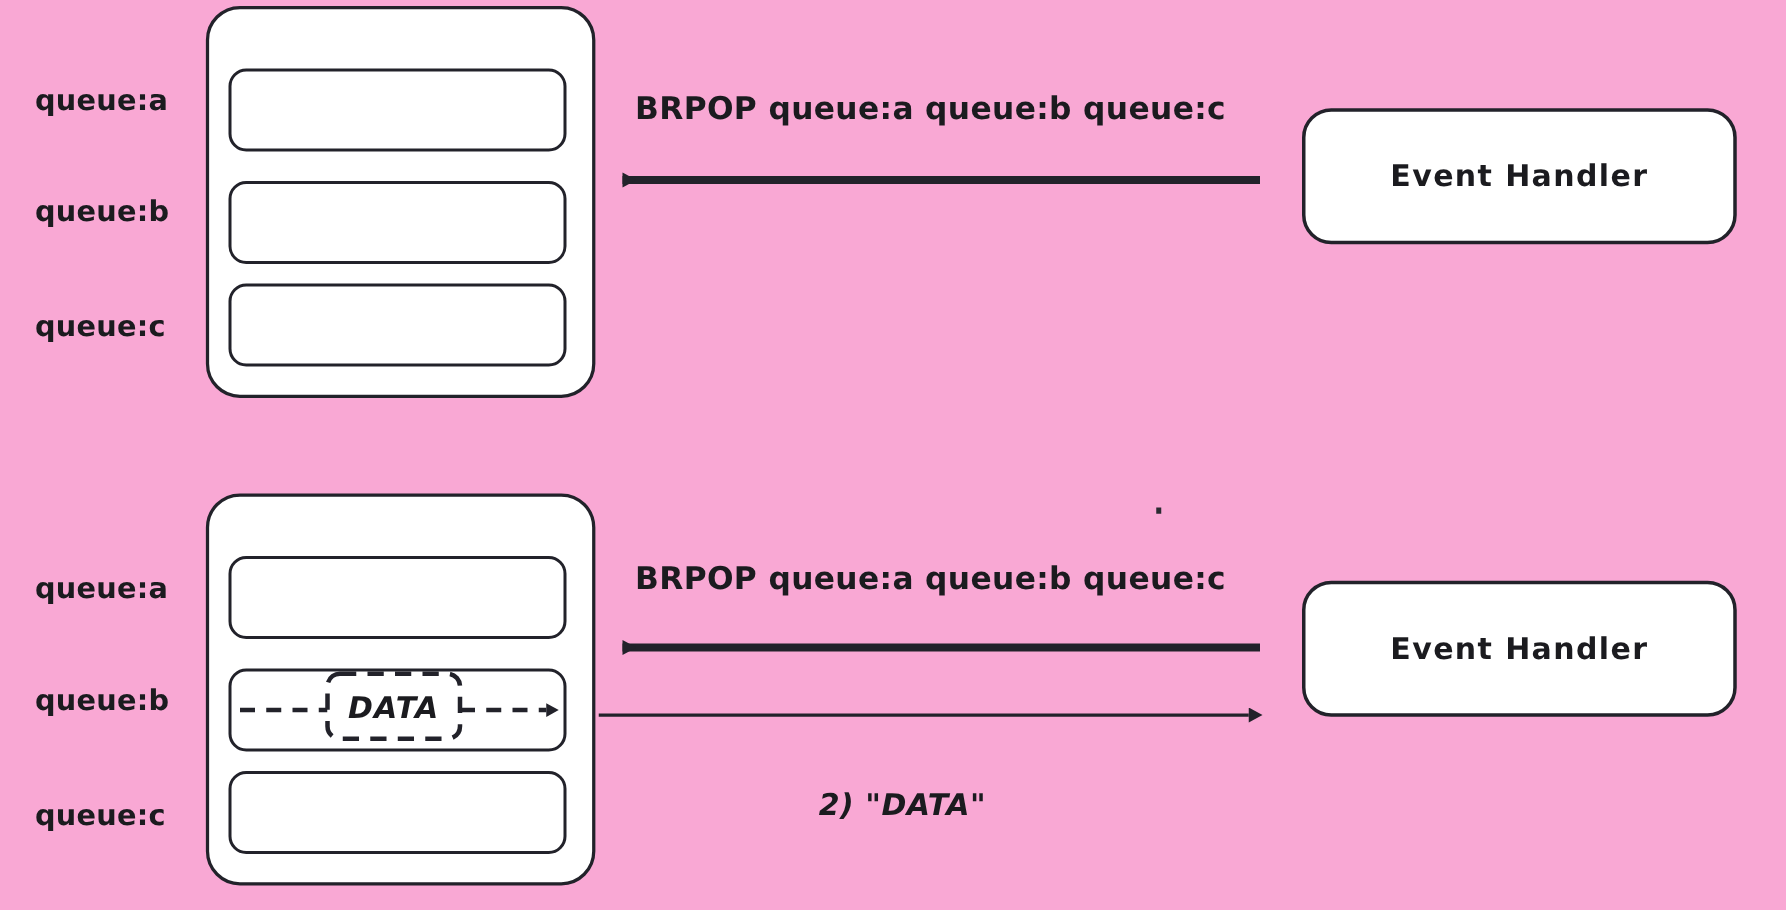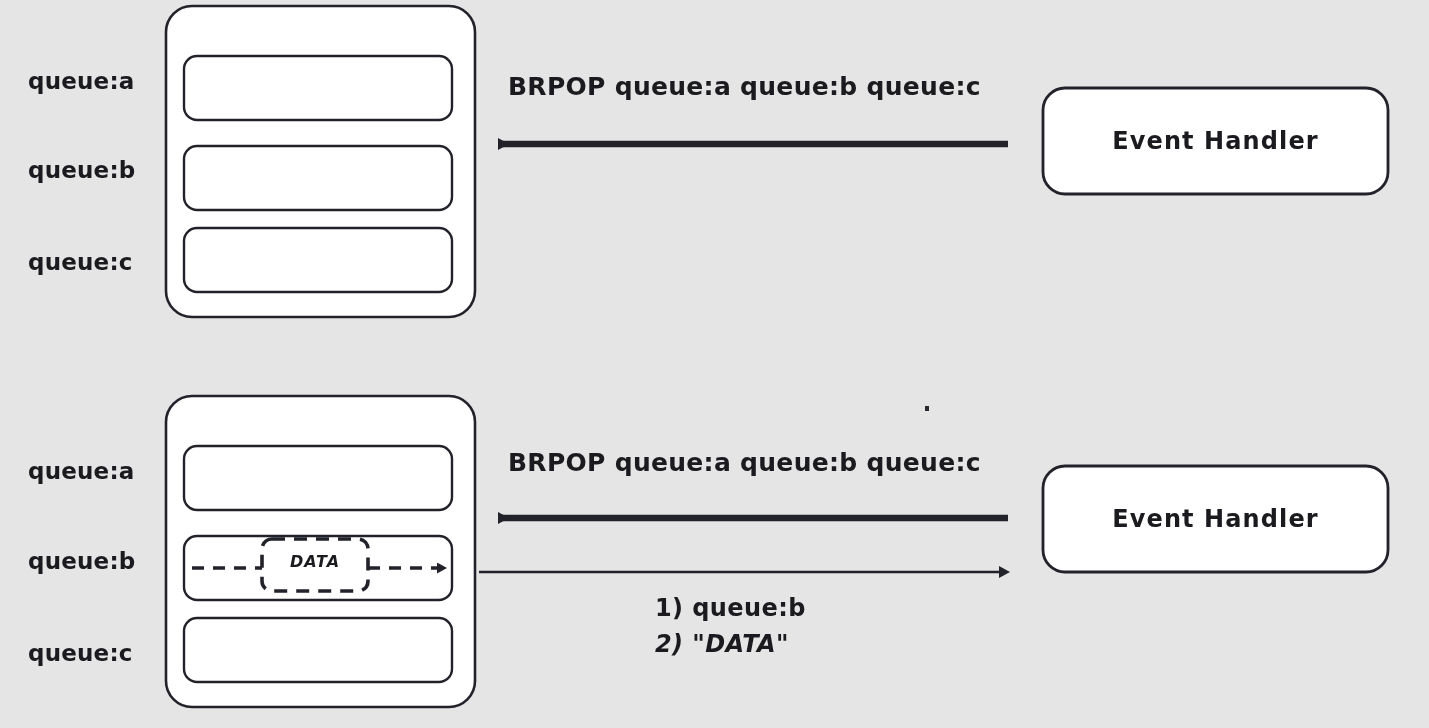--- a/index.html
+++ b/index.html
@@ -7,21 +7,21 @@
     padding: 0;
     background: #ffffff;
   }
   body {
     font-family: "DejaVu Sans", sans-serif;
   }
   #canvas {
     position: relative;
     width: 1429px;
     height: 728px;
-    background: #e5e5e5;
+    background: #f9a8d4;
     overflow: hidden;
   }
   .stage-svg {
     position: absolute;
     left: 0;
     top: 0;
     width: 1429px;
     height: 728px;
   }
   .queue-label {
@@ -49,21 +49,21 @@
     font-size: 25px;
     font-weight: 600;
     letter-spacing: 0.3px;
     color: #1b1b1f;
     white-space: nowrap;
     text-align: right;
   }
   .data-label {
     position: absolute;
     font-family: "DejaVu Sans", sans-serif;
-    font-size: 16px;
+    font-size: 24px;
     font-weight: 600;
     font-style: italic;
     letter-spacing: 1px;
     color: #1b1b1f;
     white-space: nowrap;
     text-align: center;
   }
   .reply-line {
     position: absolute;
     font-family: "DejaVu Sans", sans-serif;
@@ -145,18 +145,17 @@
   <div class="queue-label" style="left:28px; top:458px;">queue:a</div>
   <div class="queue-label" style="left:28px; top:548px;">queue:b</div>
   <div class="queue-label" style="left:28px; top:640px;">queue:c</div>
 
   <div class="data-label" style="left:262px; top:552px; width:106px;">DATA</div>
 
   <div class="cmd-label" style="left:508px; top:448px;">BRPOP queue:a queue:b queue:c</div>
 
   <div class="handler-label" style="left:1043px; top:505px; width:345px;">Event Handler</div>
 
-  <div class="reply-line" style="left:655px; top:594px;">1) queue:b</div>
   <div class="reply-line italicish" style="left:655px; top:630px;">2) "DATA"</div>
 
   <div class="speck" style="left:925px; top:406px;"></div>
 
 </div>
 
 </body></html>

